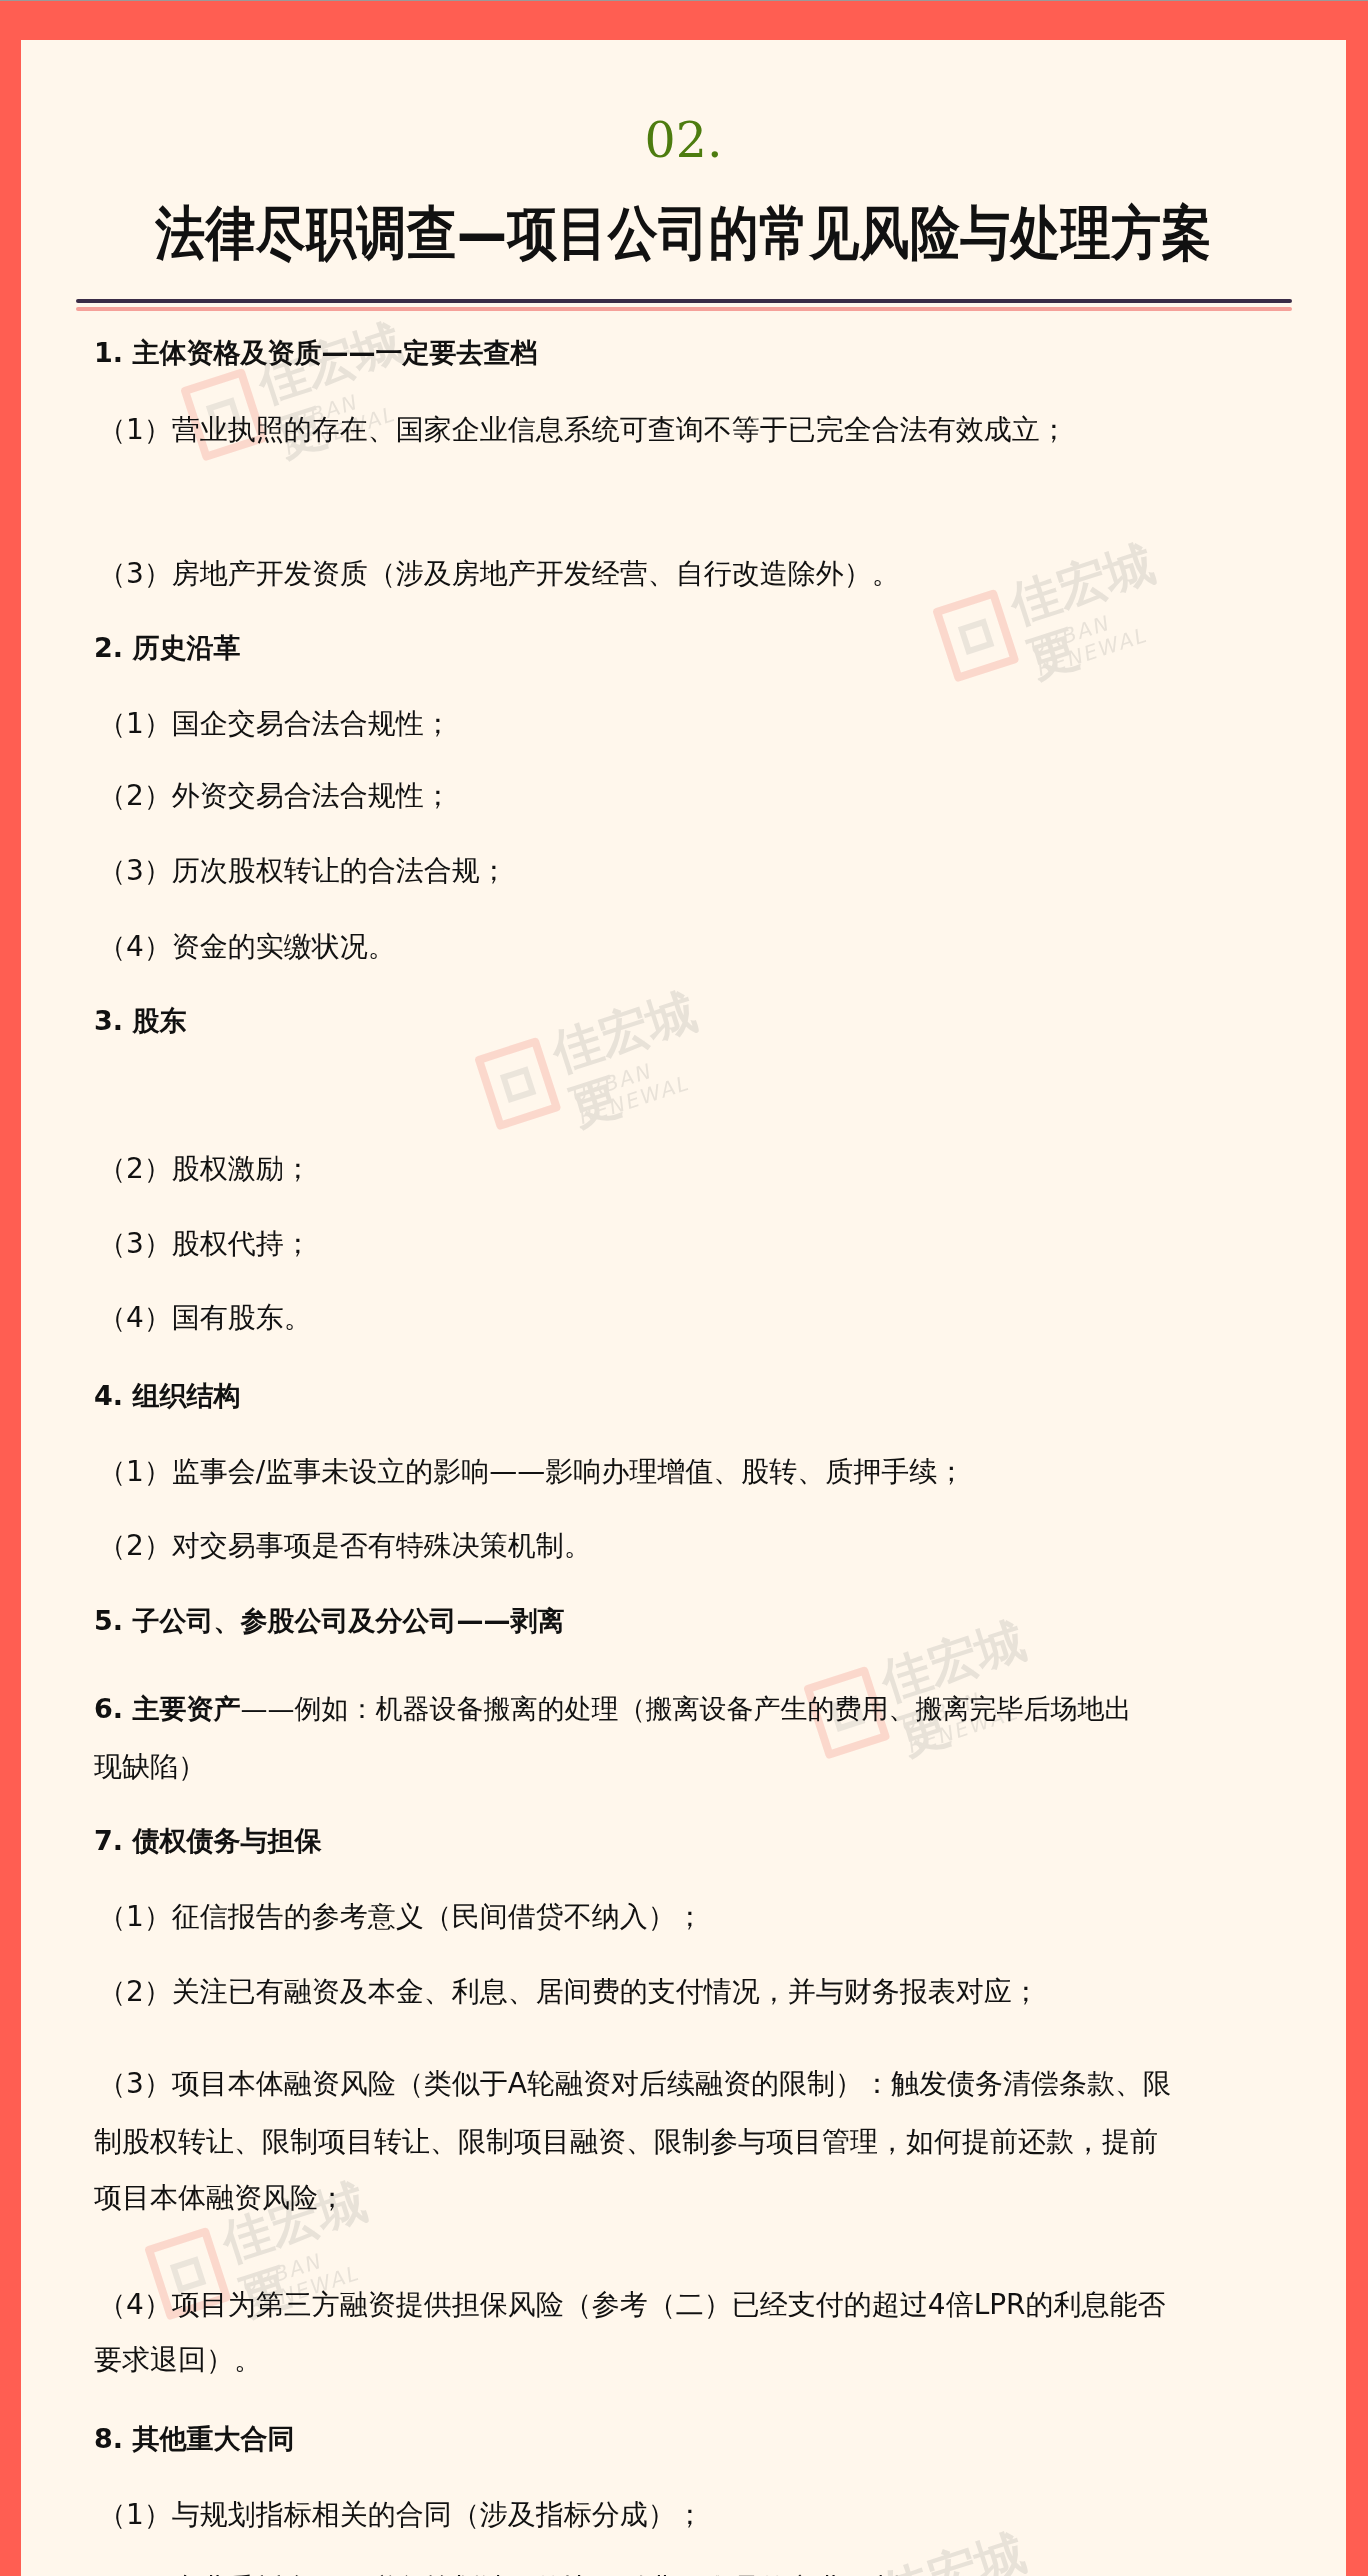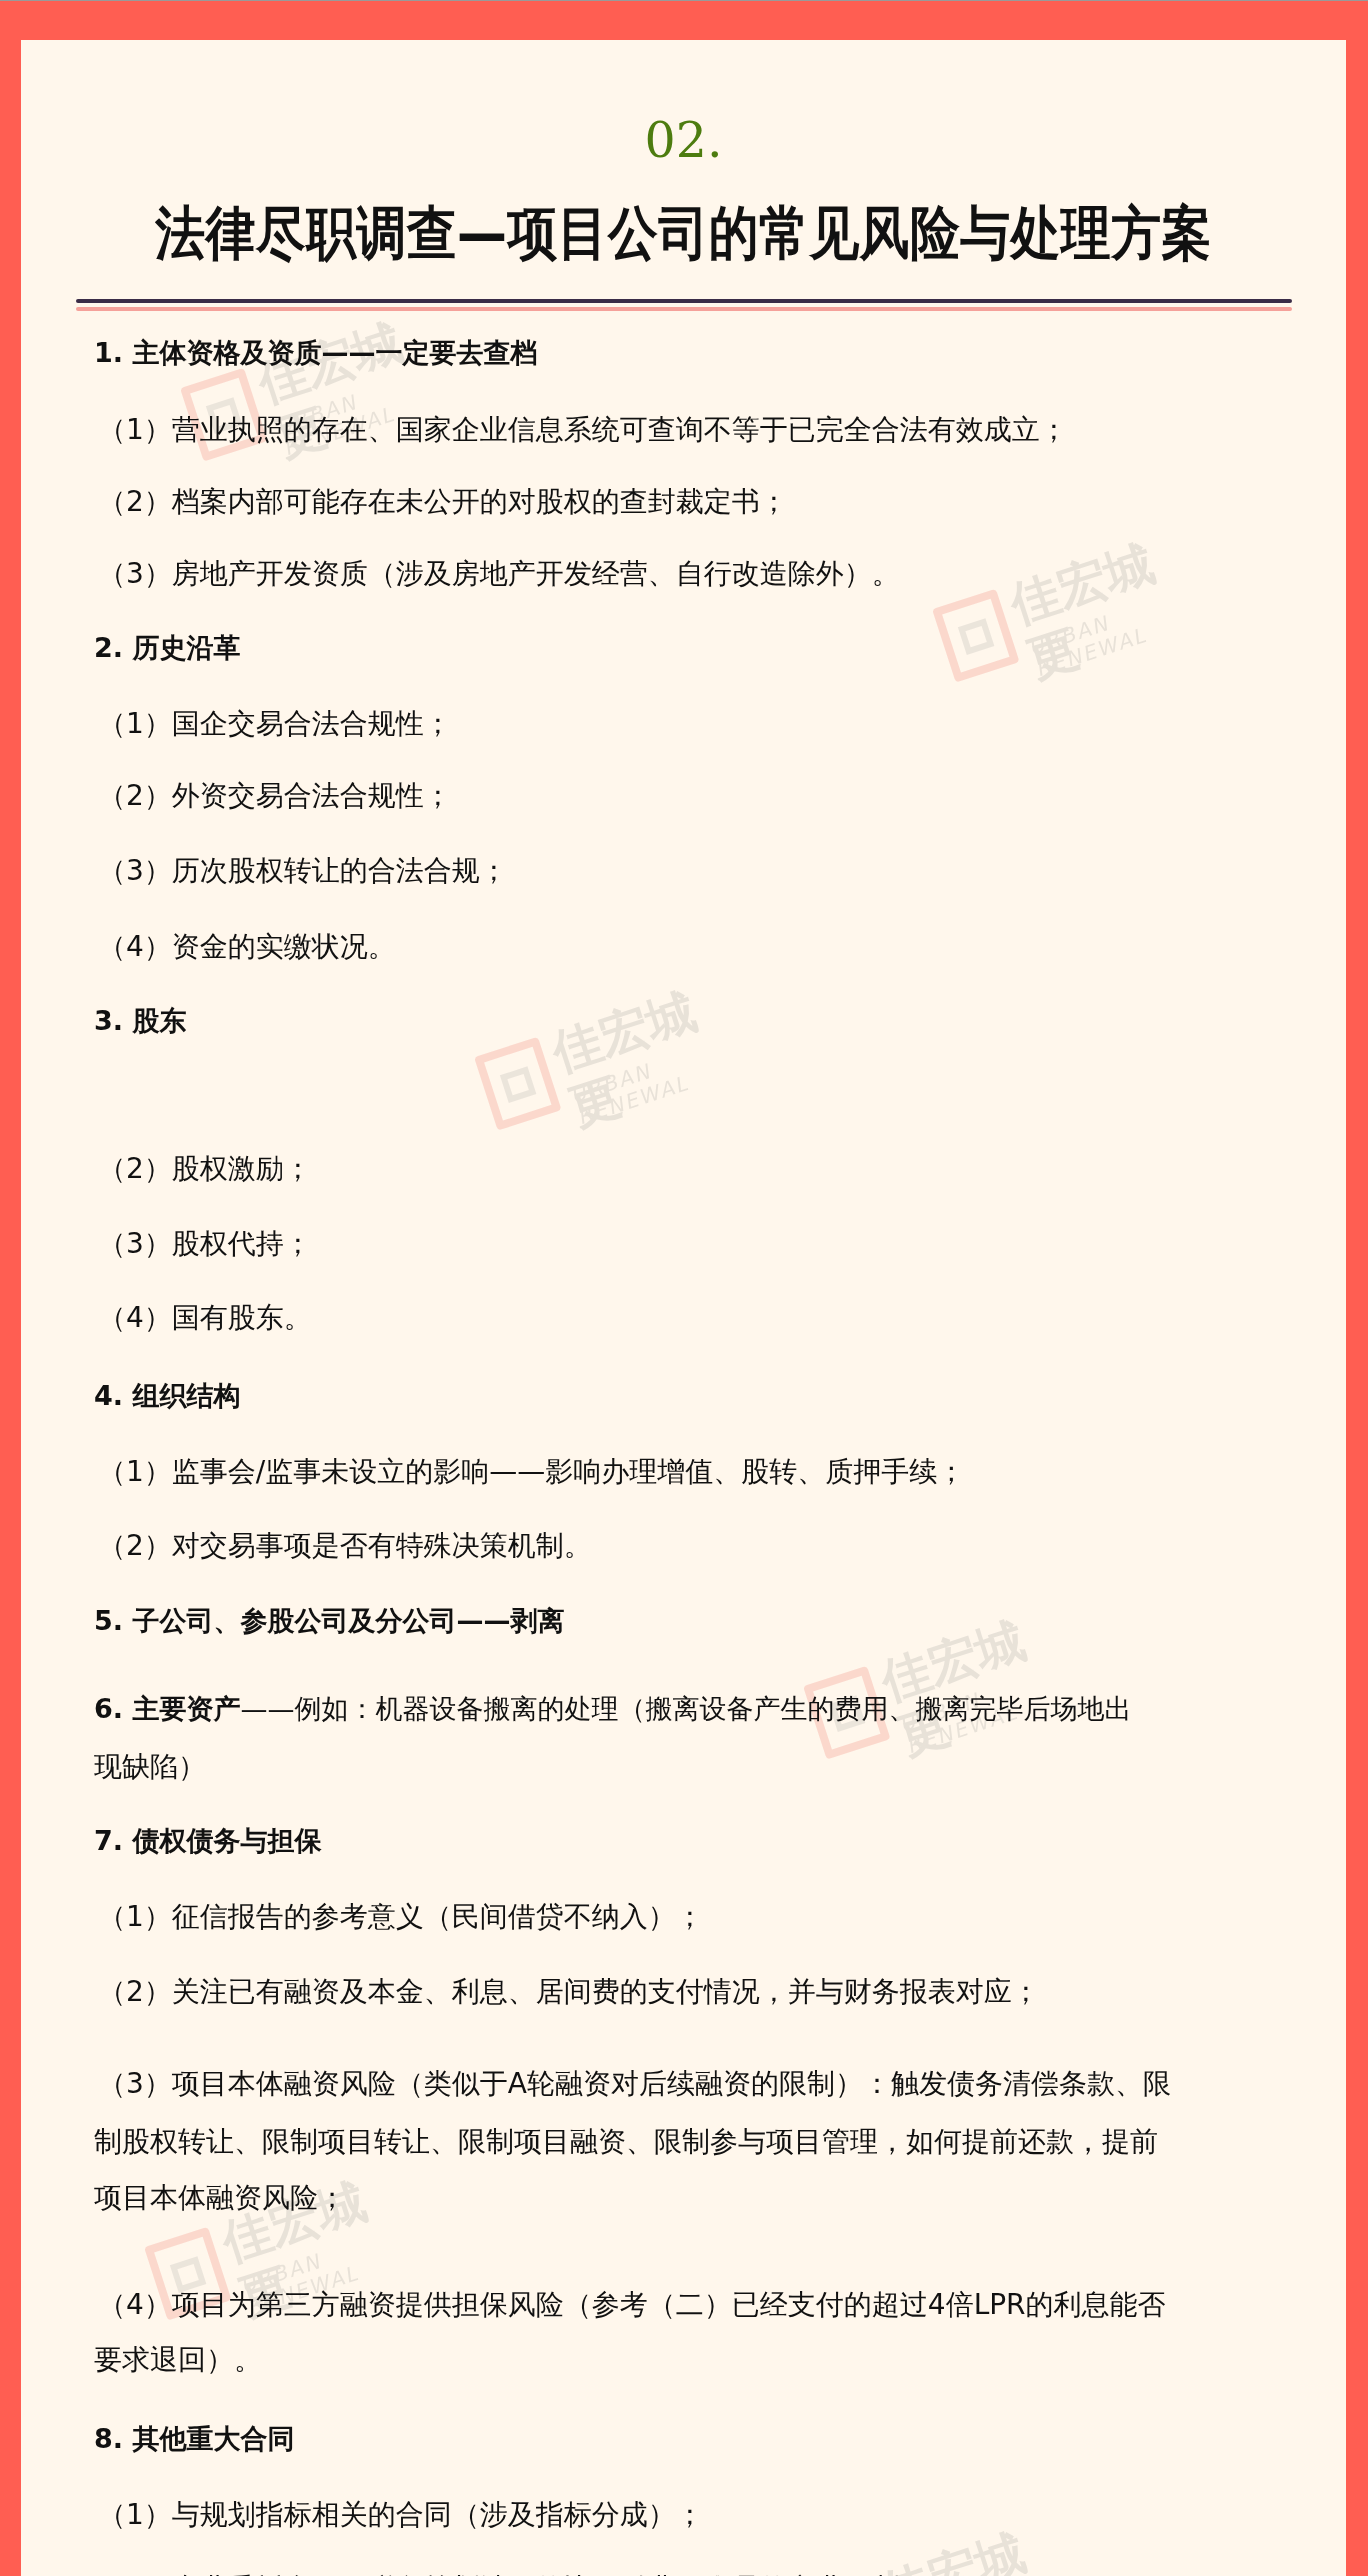--- a/index.html
+++ b/index.html
@@ -107,21 +107,20 @@
     <div class="en">URBAN RENEWAL</div>
   </div>
 
   <div class="num">02.</div>
   <div class="title">法律尽职调查—项目公司的常见风险与处理方案</div>
   <div class="rule dark"></div>
   <div class="rule light"></div>
 
   <div class="line h" style="top:297px">1. 主体资格及资质——一定要去查档</div>
   <div class="line i" style="top:374px">（1）营业执照的存在、国家企业信息系统可查询不等于已完全合法有效成立；</div>
-  <div class="line i" style="top:446px">（2）档案内部可能存在未公开的对股权的查封裁定书；</div>
   <div class="line i" style="top:518px">（3）房地产开发资质（涉及房地产开发经营、自行改造除外）。</div>
 
   <div class="line h" style="top:592px">2. 历史沿革</div>
   <div class="line i" style="top:668px">（1）国企交易合法合规性；</div>
   <div class="line i" style="top:740px">（2）外资交易合法合规性；</div>
   <div class="line i" style="top:815px">（3）历次股权转让的合法合规；</div>
   <div class="line i" style="top:891px">（4）资金的实缴状况。</div>
 
   <div class="line h" style="top:965px">3. 股东</div>
   <div class="line i" style="top:1113px">（2）股权激励；</div>

